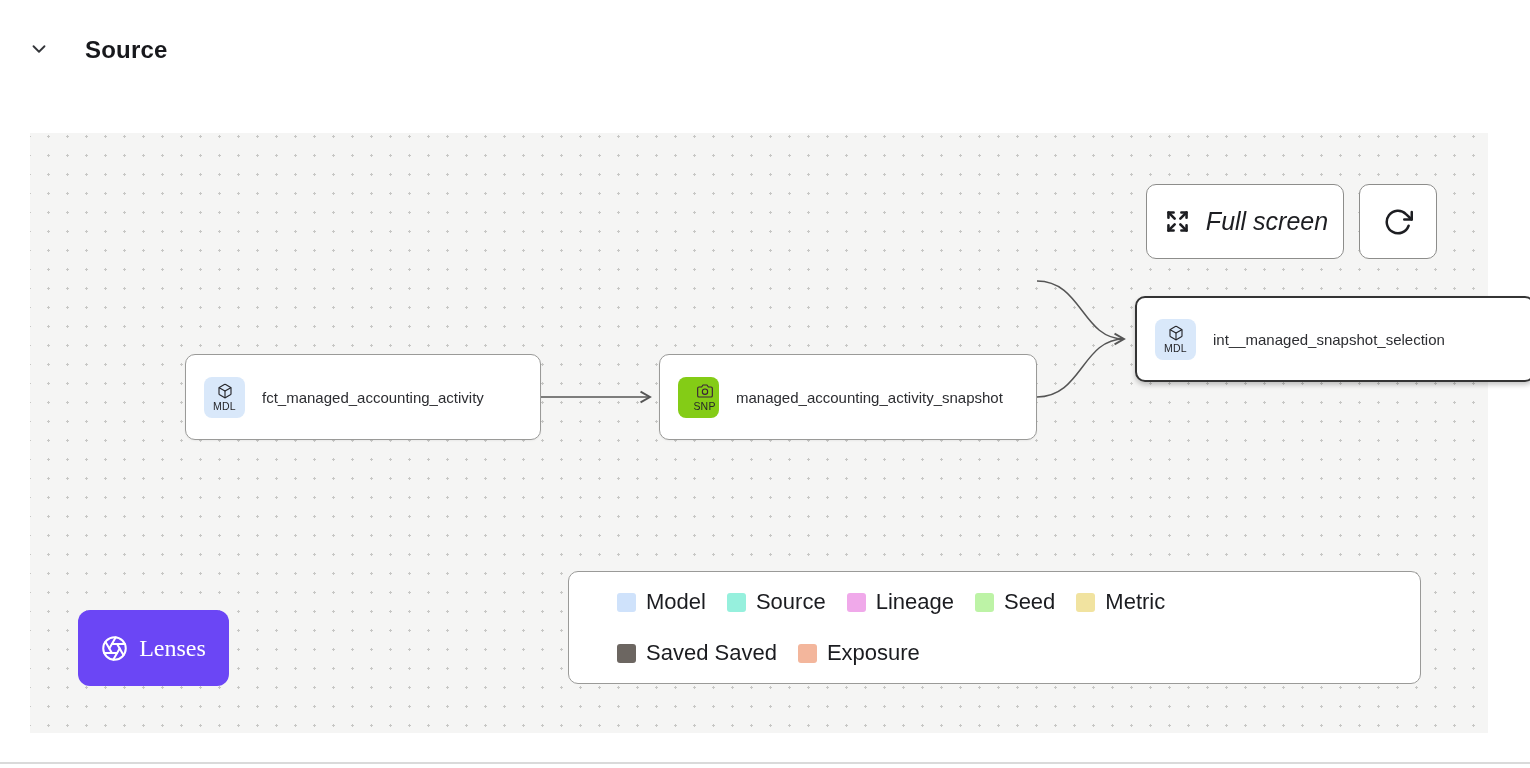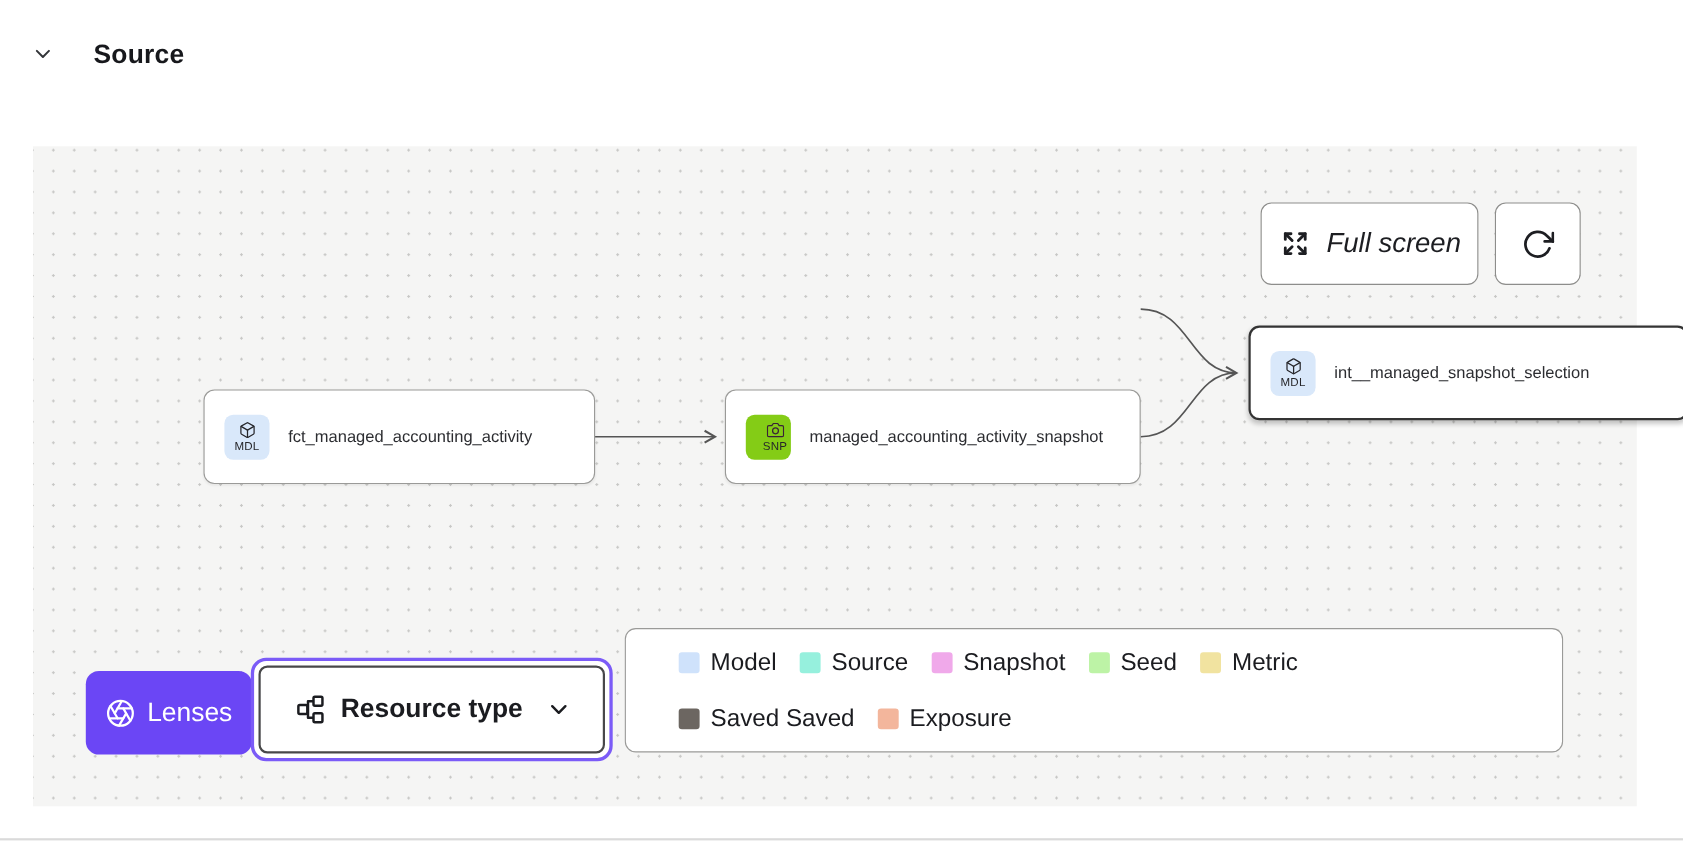--- a/index.html
+++ b/index.html
@@ -41,21 +41,21 @@
     width:41px; height:41px; border-radius:8px; flex:0 0 auto;
     display:flex; flex-direction:column; align-items:center; justify-content:center; gap:1px;
   }
   .node-badge .badge-label { font-size:10.5px; font-weight:500; color:#26262a; letter-spacing:.2px; }
   .node-label { font-size:15px; color:#2c2d31; white-space:nowrap; }
 
   
   .lenses-btn {
     position:absolute; left:48px; top:477px; width:151px; height:76px;
     border-radius:12px; display:flex; align-items:center; justify-content:center; gap:11px;
-    color:#ffffff; font-size:24px; font-weight:500; cursor:pointer; border:none;
+    color:#ffffff; font-size:24px; font-weight:500; cursor:pointer; border:none;font-family:Liberation Serif, serif;
   }
   .resource-dropdown {
     position:absolute; left:198px; top:465px; width:329px; height:94px;
     border:3px solid #7b5bf7; border-radius:14px; background:#ffffff; padding:4px; cursor:pointer;
   }
   .resource-dropdown-inner {
     width:100%; height:100%; border:2px solid #48484a; border-radius:8px;
     display:flex; align-items:center; justify-content:center; gap:15px; background:#fff;
   }
   .resource-dropdown-inner .dd-label { font-size:24px; font-weight:600; color:#1b1c20; }
@@ -169,52 +169,34 @@
           <line x1="9.69" y1="8" x2="21.17" y2="8"></line>
         <line x1="7.38" y1="12" x2="13.12" y2="2.06"></line>
           <line x1="9.69" y1="16" x2="3.95" y2="6.06"></line>
         <line x1="14.31" y1="16" x2="2.83" y2="16"></line>
           <line x1="16.62" y1="12" x2="10.88" y2="21.94"></line>
       </svg>
     </span>
     <span>Lenses</span>
   </button>
 
-  <div class="resource-dropdown">
-    <div class="resource-dropdown-inner">
-      <span>
-        <svg width="30" height="30" viewBox="0 0 24 24" fill="none" stroke="#1b1c20" stroke-width="1.8" stroke-linejoin="round">
-          <path d="M16 6 H12 V18 H16"></path>
-          <rect x="5" y="8.75" width="6.5" height="6.5" rx="1" fill="#fff"></rect>
-          <rect x="16" y="2.75" width="6.5" height="6.5" rx="1" fill="#fff"></rect>
-          <rect x="16" y="14.75" width="6.5" height="6.5" rx="1" fill="#fff"></rect>
-        </svg>
-      </span>
-      <span class="dd-label">Resource type</span>
-      <span style="margin-left:6px;">
-        <svg width="24" height="24" viewBox="0 0 24 24" fill="none" stroke="#1b1c20" stroke-width="2.2" stroke-linecap="round" stroke-linejoin="round">
-            <polyline points="6 9 12 15 18 9"></polyline>
-          </svg>
-      </span>
-    </div>
-  </div>
 
   <div class="legend">
     <div class="legend-row">
       <span class="legend-item">
           <span class="legend-swatch" style="background: rgb(207, 226, 251);"></span>
           <span class="legend-label">Model</span>
         </span>
       <span class="legend-item">
           <span class="legend-swatch" style="background: rgb(150, 240, 221);"></span>
           <span class="legend-label">Source</span>
         </span>
       <span class="legend-item">
           <span class="legend-swatch" style="background: rgb(240, 169, 234);"></span>
-          <span class="legend-label">Snapshot</span>
+          <span class="legend-label">Lineage</span>
         </span>
       <span class="legend-item">
           <span class="legend-swatch" style="background: rgb(189, 243, 166);"></span>
           <span class="legend-label">Seed</span>
         </span>
       <span class="legend-item">
           <span class="legend-swatch" style="background: rgb(241, 227, 160);"></span>
           <span class="legend-label">Metric</span>
         </span>
     </div>

